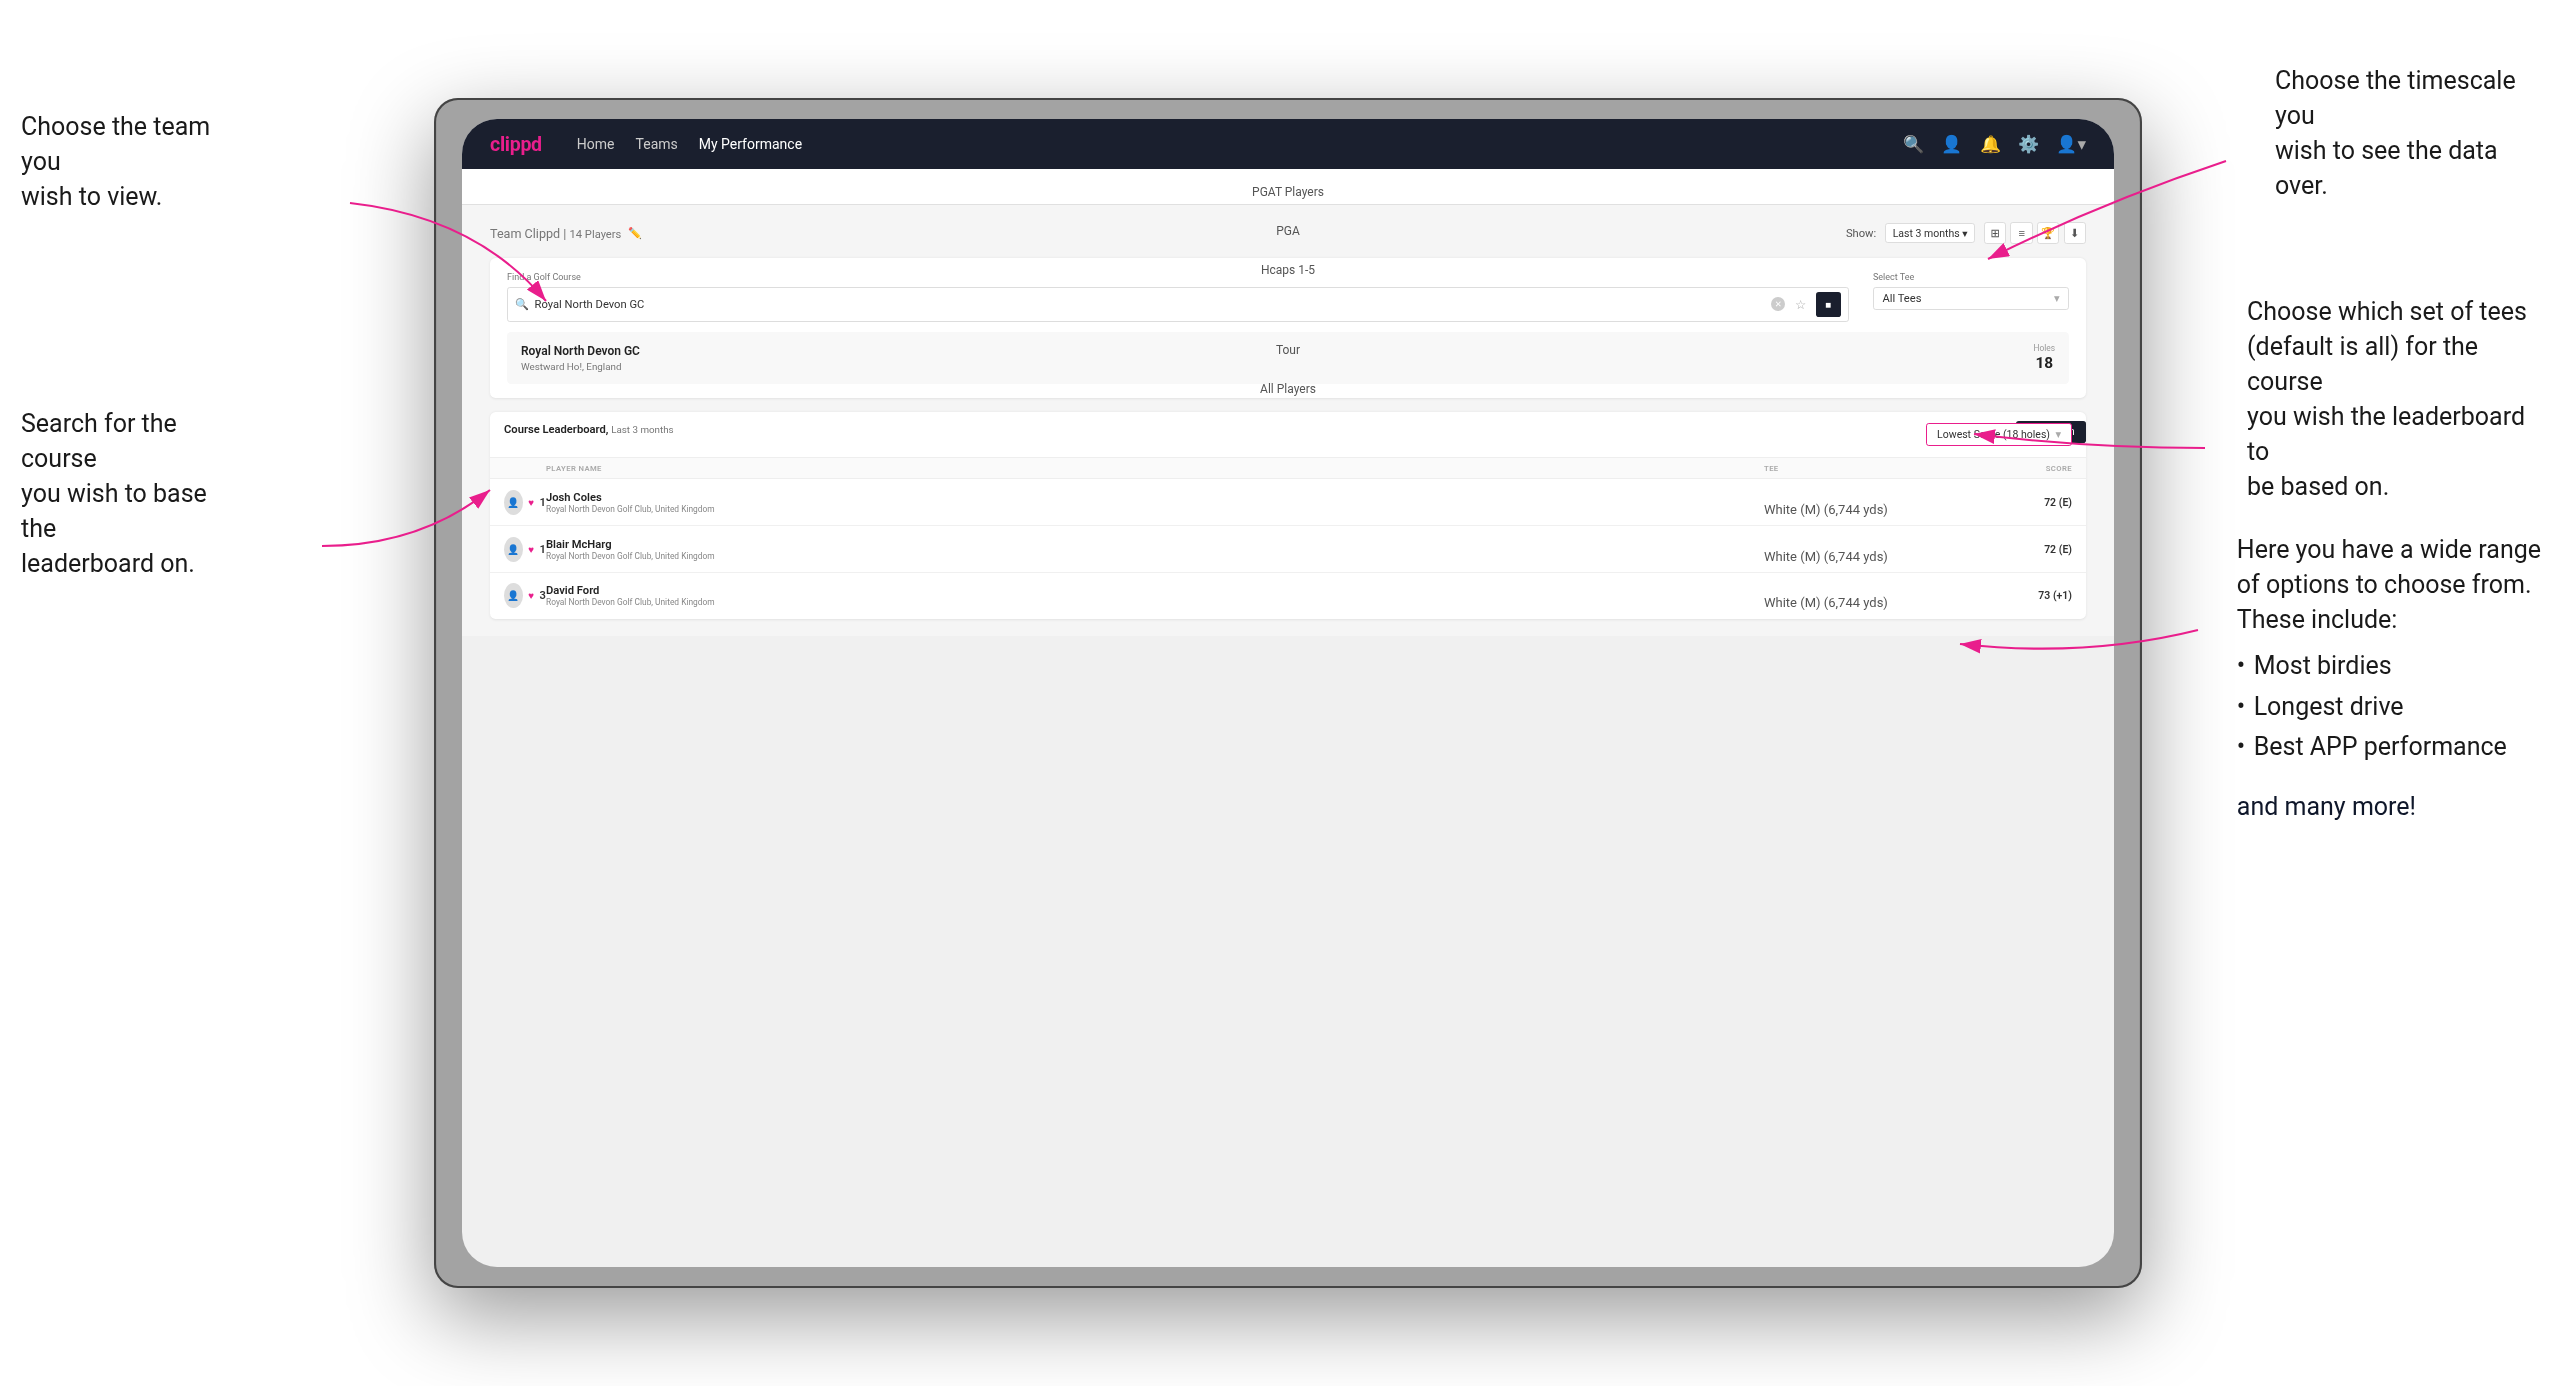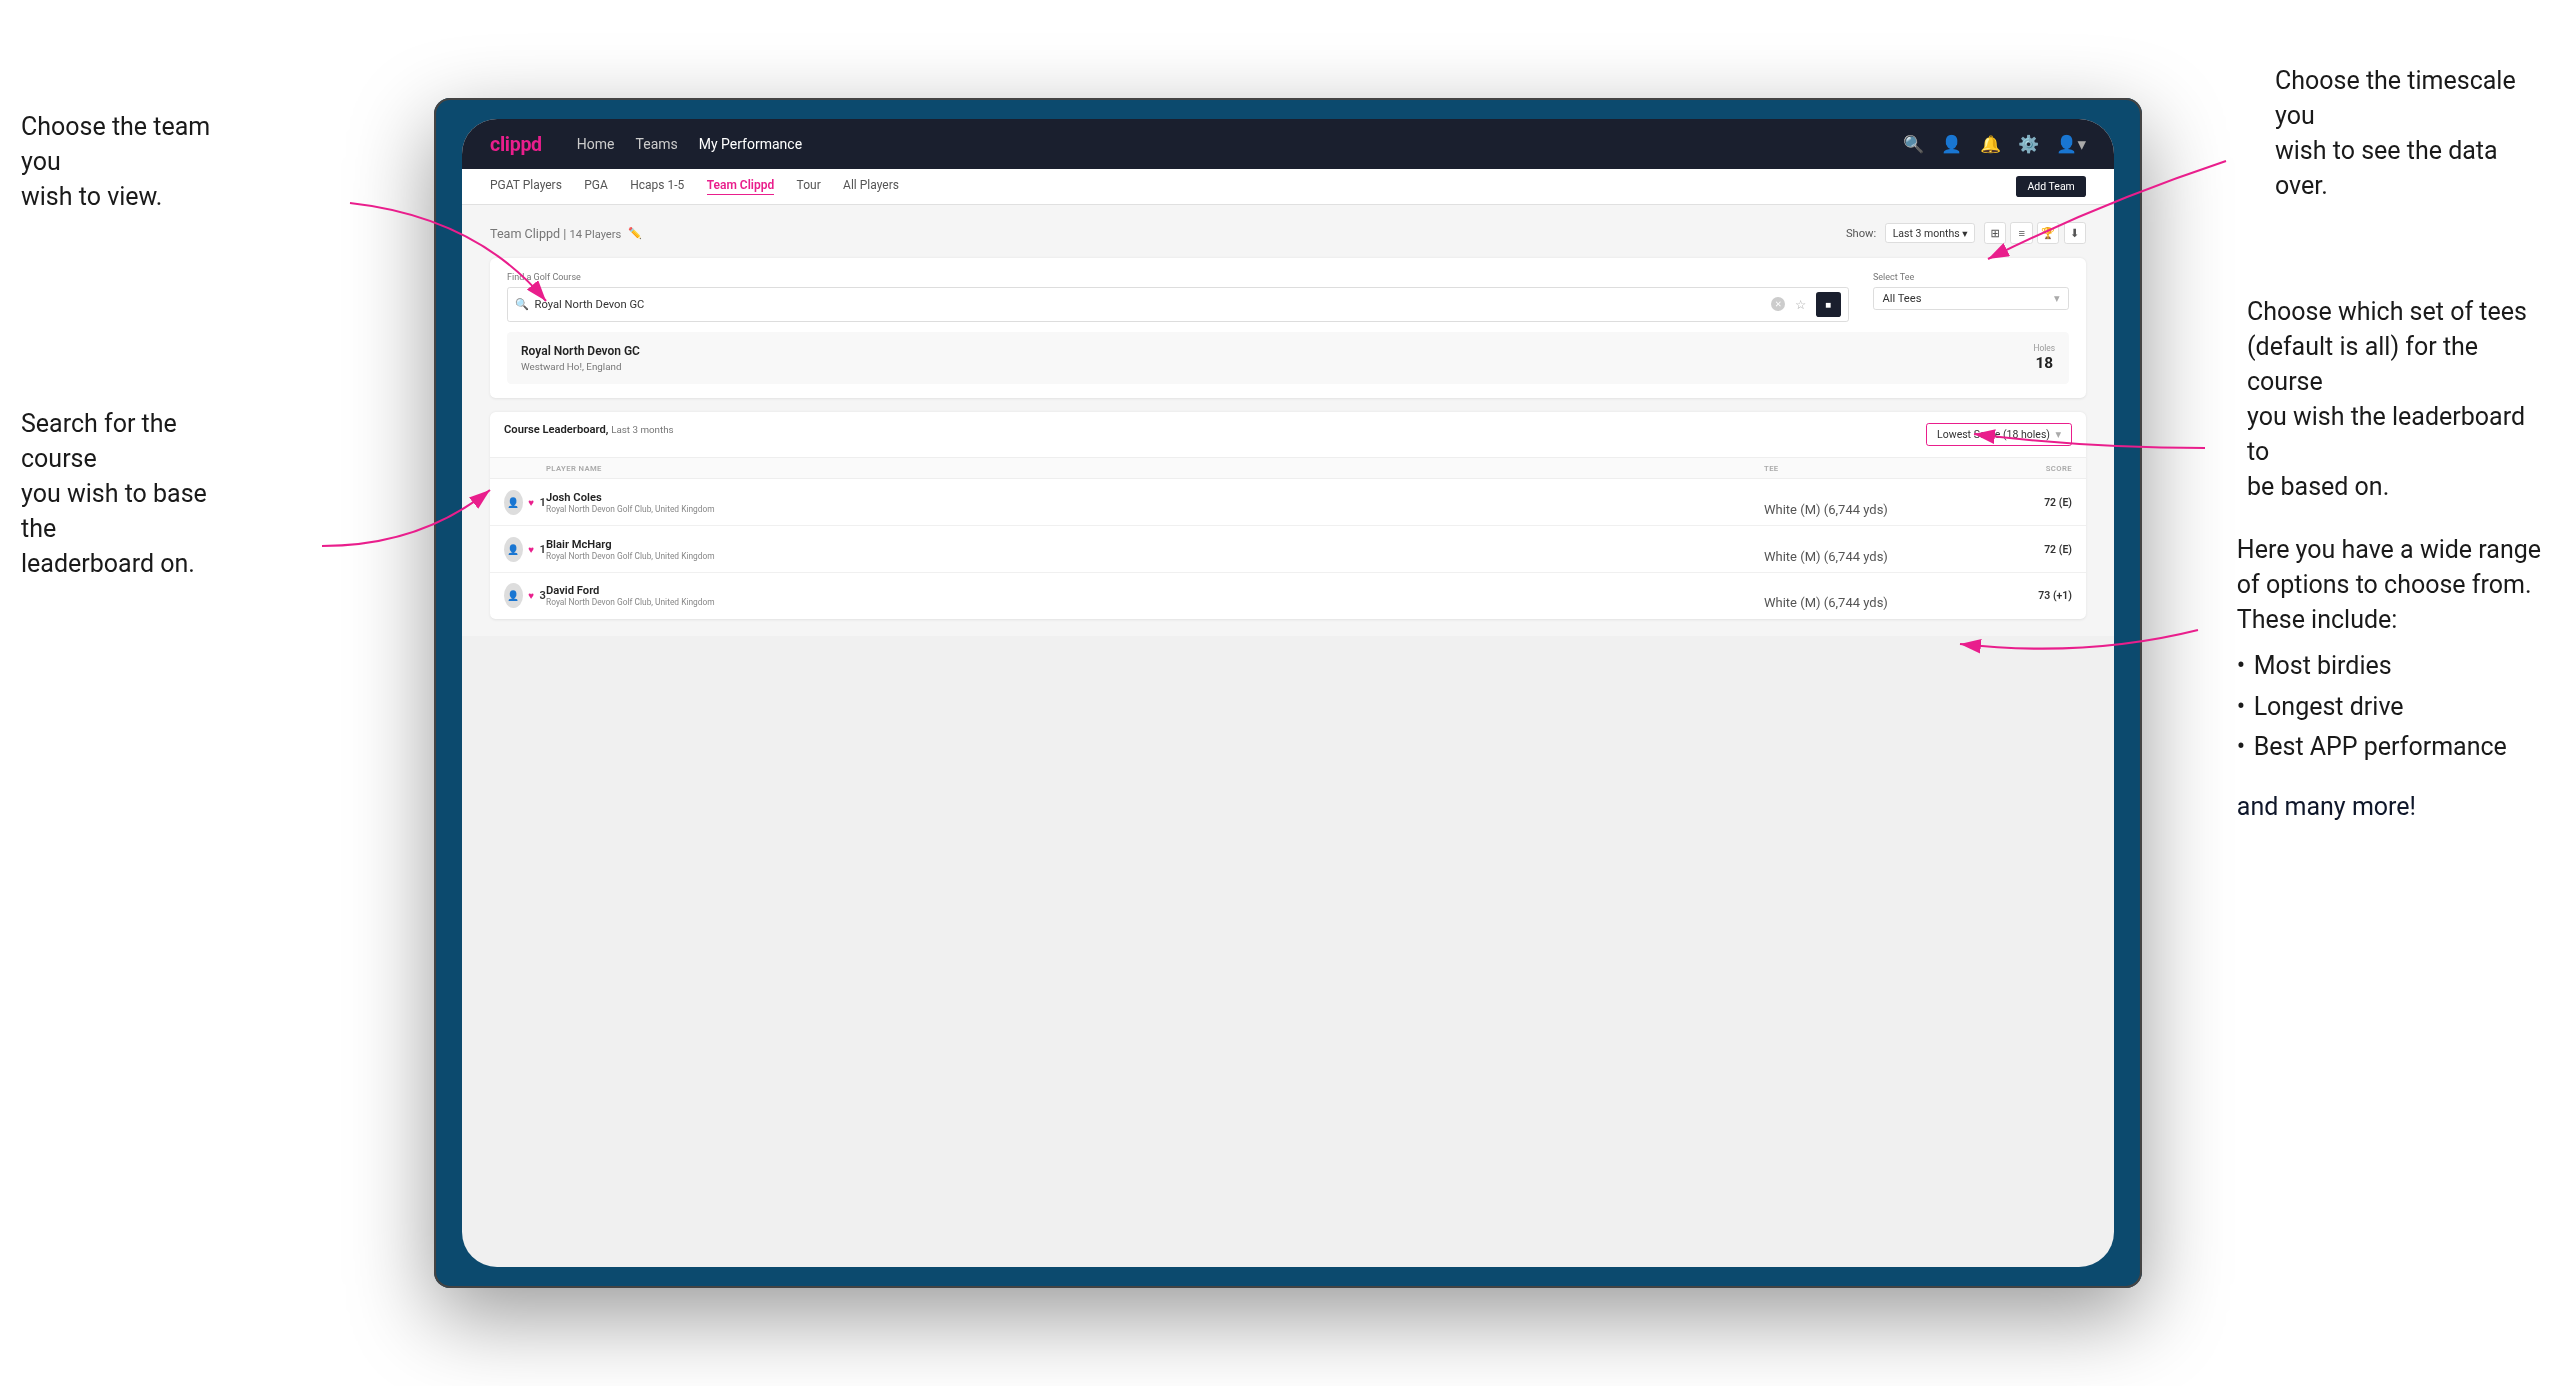--- a/index.html
+++ b/index.html
@@ -21,22 +21,22 @@
       max-width: 224px;
     }
 
     
     .tablet-frame {
       position: absolute;
       left: 434px;
       top: 98px;
       width: 1708px;
       height: 1190px;
-      background: #0c4a6e;
-      border-radius: 16px;
+      background: #a3a3a3;
+      border-radius: 24px;
       box-shadow: 0 28px 84px rgba(0,0,0,0.4), inset 0 0 0 2.1px #444;
     }
 
     .tablet-screen {
       position: absolute;
       left: 28px;
       top: 21px;
       right: 28px;
       bottom: 21px;
       background: #f0f0f0;
@@ -92,20 +92,21 @@
 
     
     .sub-nav {
       background: #ffffff;
       height: 36px;
       display: flex;
       align-items: center;
       padding: 16px 28px;
       gap: 22.4px;
       border-bottom: 0.7px solid #e0e0e0;
+      flex-direction: column;
     }
 
     .sub-nav-item {
       font-size: 12px;
       color: #555;
       cursor: pointer;
       padding-bottom: 2.8px;
     }
 
     .sub-nav-item.active {

